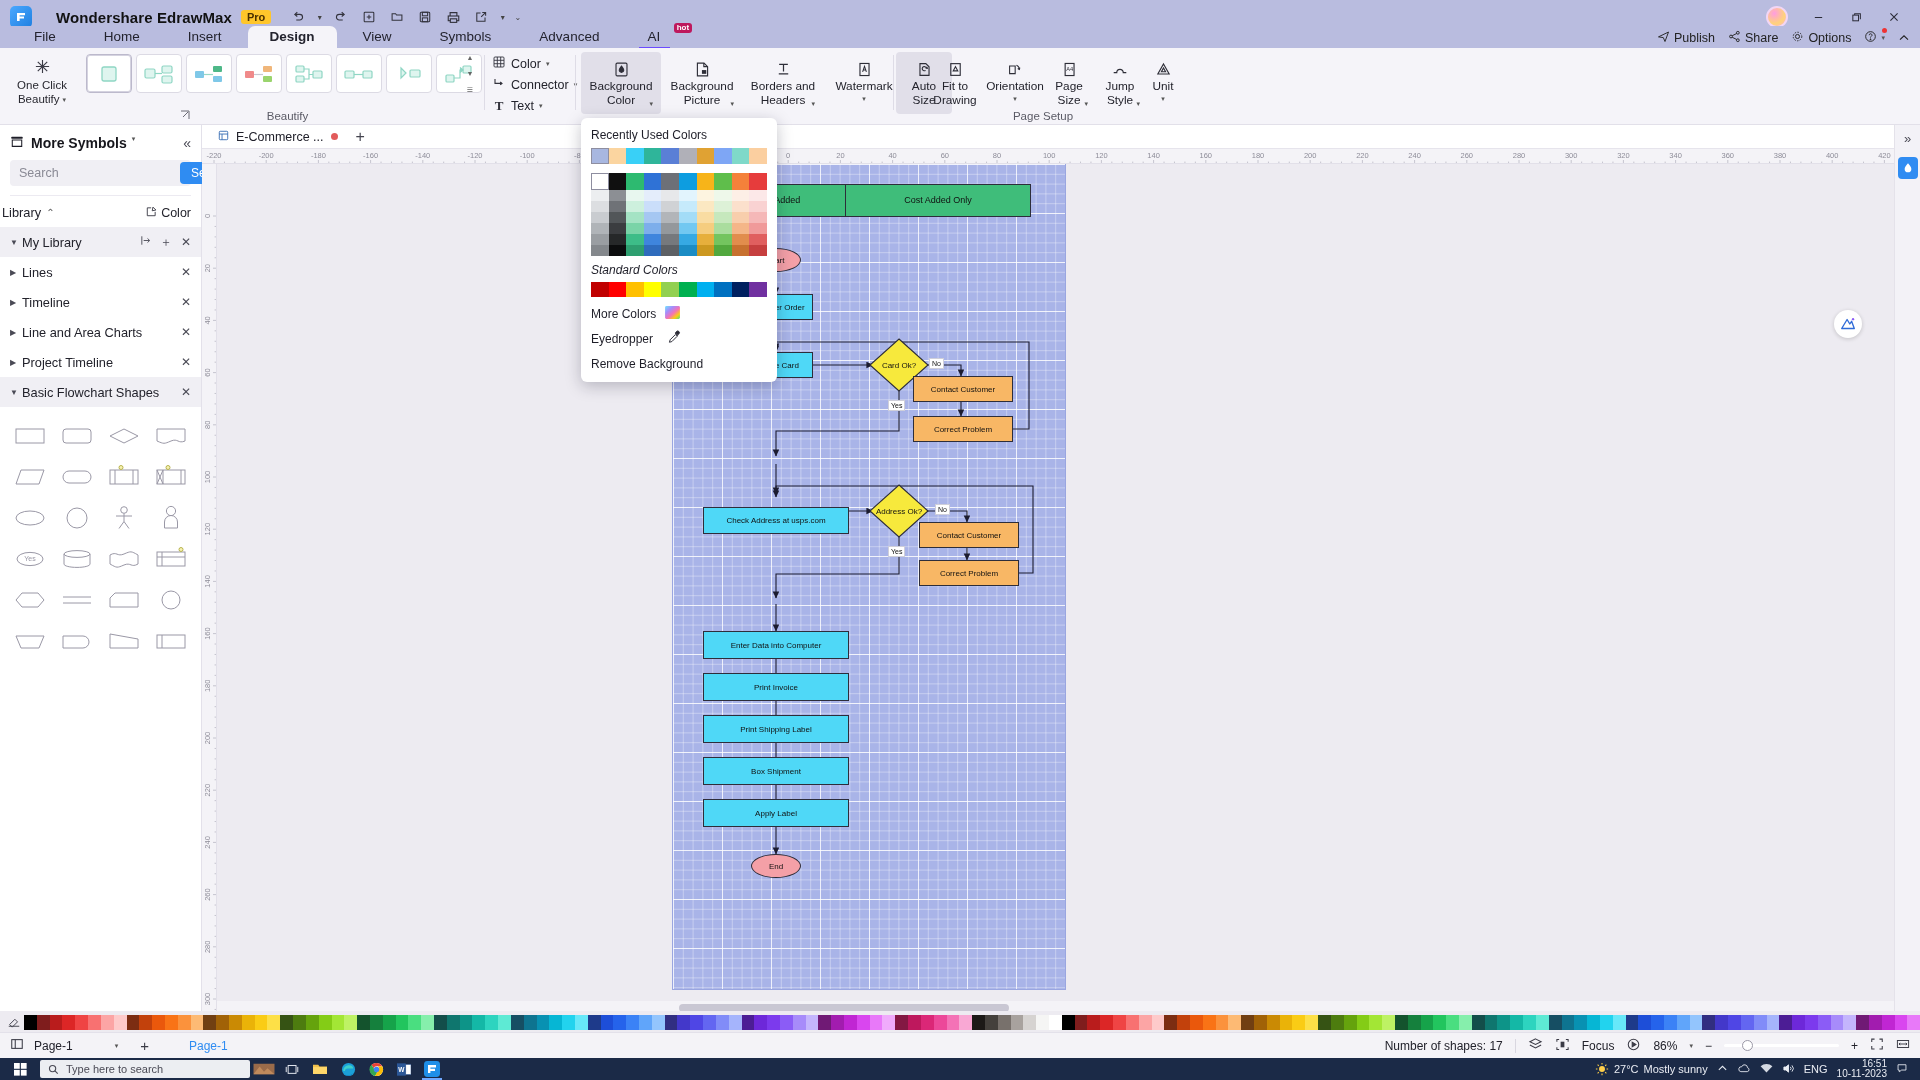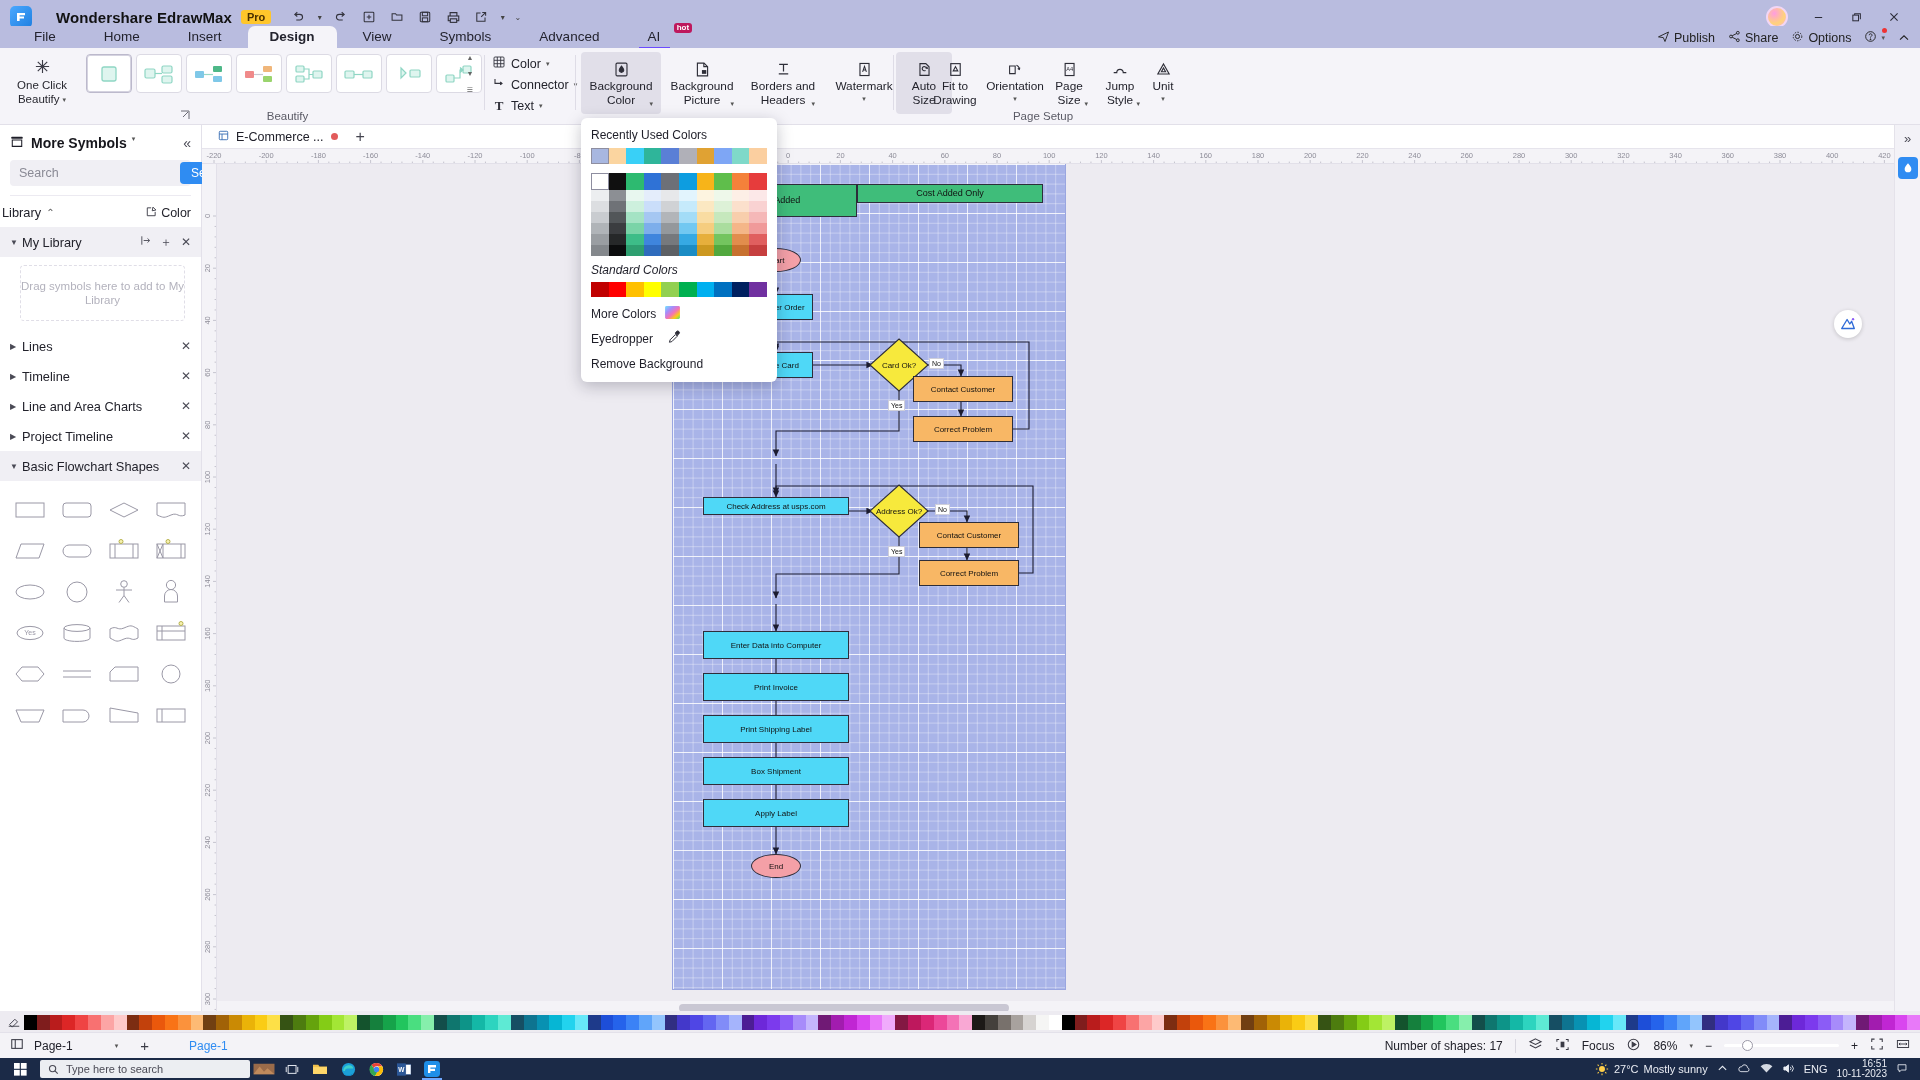--- a/index.html
+++ b/index.html
@@ -715,21 +715,20 @@
         <span>
           <svg width="11" height="11" viewBox="0 0 12 12" fill="none" stroke="#4a4a55" stroke-width="1">
               <path d="M2 1.4v9.2"></path>
               <path d="M4 6h6M8.2 3.8L10.6 6 8.2 8.2"></path>
             </svg>
         </span>
         <span>＋</span>
         <span>✕</span>
       </span>
     </div>
-    <div class="dropzone">Drag symbols here to add to My Library</div>
 
     <div class="cat">
       <span class="tri">▶</span>
       <span class="catname">Lines</span>
       <span class="acts">✕</span>
     </div>
     <div class="cat">
       <span class="tri">▶</span>
       <span class="catname">Timeline</span>
       <span class="acts">✕</span>
@@ -1278,41 +1277,41 @@
 
               <path d="M103 579 V606" marker-end="url(#ah)"></path>
 
               <path d="M103 621 V648" marker-end="url(#ah)"></path>
 
               <path d="M103 663 V690" marker-end="url(#ah)"></path>
             </g>
           </svg>
 
           <div class="node green" style="left:24px; top:20px; width:160px; height:33px;">Cost Added</div>
-          <div class="node green" style="left:184px; top:20px; width:186px; height:19px;">Cost Added Only</div>
+          <div class="node green" style="left:172px; top:20px; width:186px; height:33px;">Cost Added Only</div>
 
           <div class="node term" style="left:78px; top:84px; width:50px; height:24px;">Start</div>
 
           <div class="node proc" style="left:66px; top:130px; width:74px; height:26px;">Customer Order</div>
 
           <div class="node proc" style="left:66px; top:188px; width:74px; height:26px;">Charge Card</div>
 
           <div class="diamond" style="left:196px; top:174px; width:60px; height:54px;">
             <svg class="dshape" width="60" height="54" viewBox="0 0 60 54">
                 <path d="M30 1L59 27 30 53 1 27z" fill="#f7e93c" stroke="#2d2d3a" stroke-width="1.1"></path>
               </svg>
             <span>Card Ok?</span>
           </div>
           <div class="edgelabel" style="left:256px; top:194px;">No</div>
           <div class="edgelabel" style="left:215px; top:236px;">Yes</div>
 
           <div class="node orange" style="left:240px; top:212px; width:100px; height:26px;">Contact Customer</div>
           <div class="node orange" style="left:240px; top:252px; width:100px; height:26px;">Correct Problem</div>
 
-          <div class="node proc" style="left:30px; top:333px; width:146px; height:18px;">Check Address at usps.com</div>
+          <div class="node proc" style="left:30px; top:343px; width:146px; height:27px;">Check Address at usps.com</div>
 
           <div class="diamond" style="left:196px; top:320px; width:60px; height:54px;">
             <svg class="dshape" width="60" height="54" viewBox="0 0 60 54">
                 <path d="M30 1L59 27 30 53 1 27z" fill="#f7e93c" stroke="#2d2d3a" stroke-width="1.1"></path>
               </svg>
             <span>Address Ok?</span>
           </div>
           <div class="edgelabel" style="left:262px; top:340px;">No</div>
           <div class="edgelabel" style="left:215px; top:382px;">Yes</div>
 

